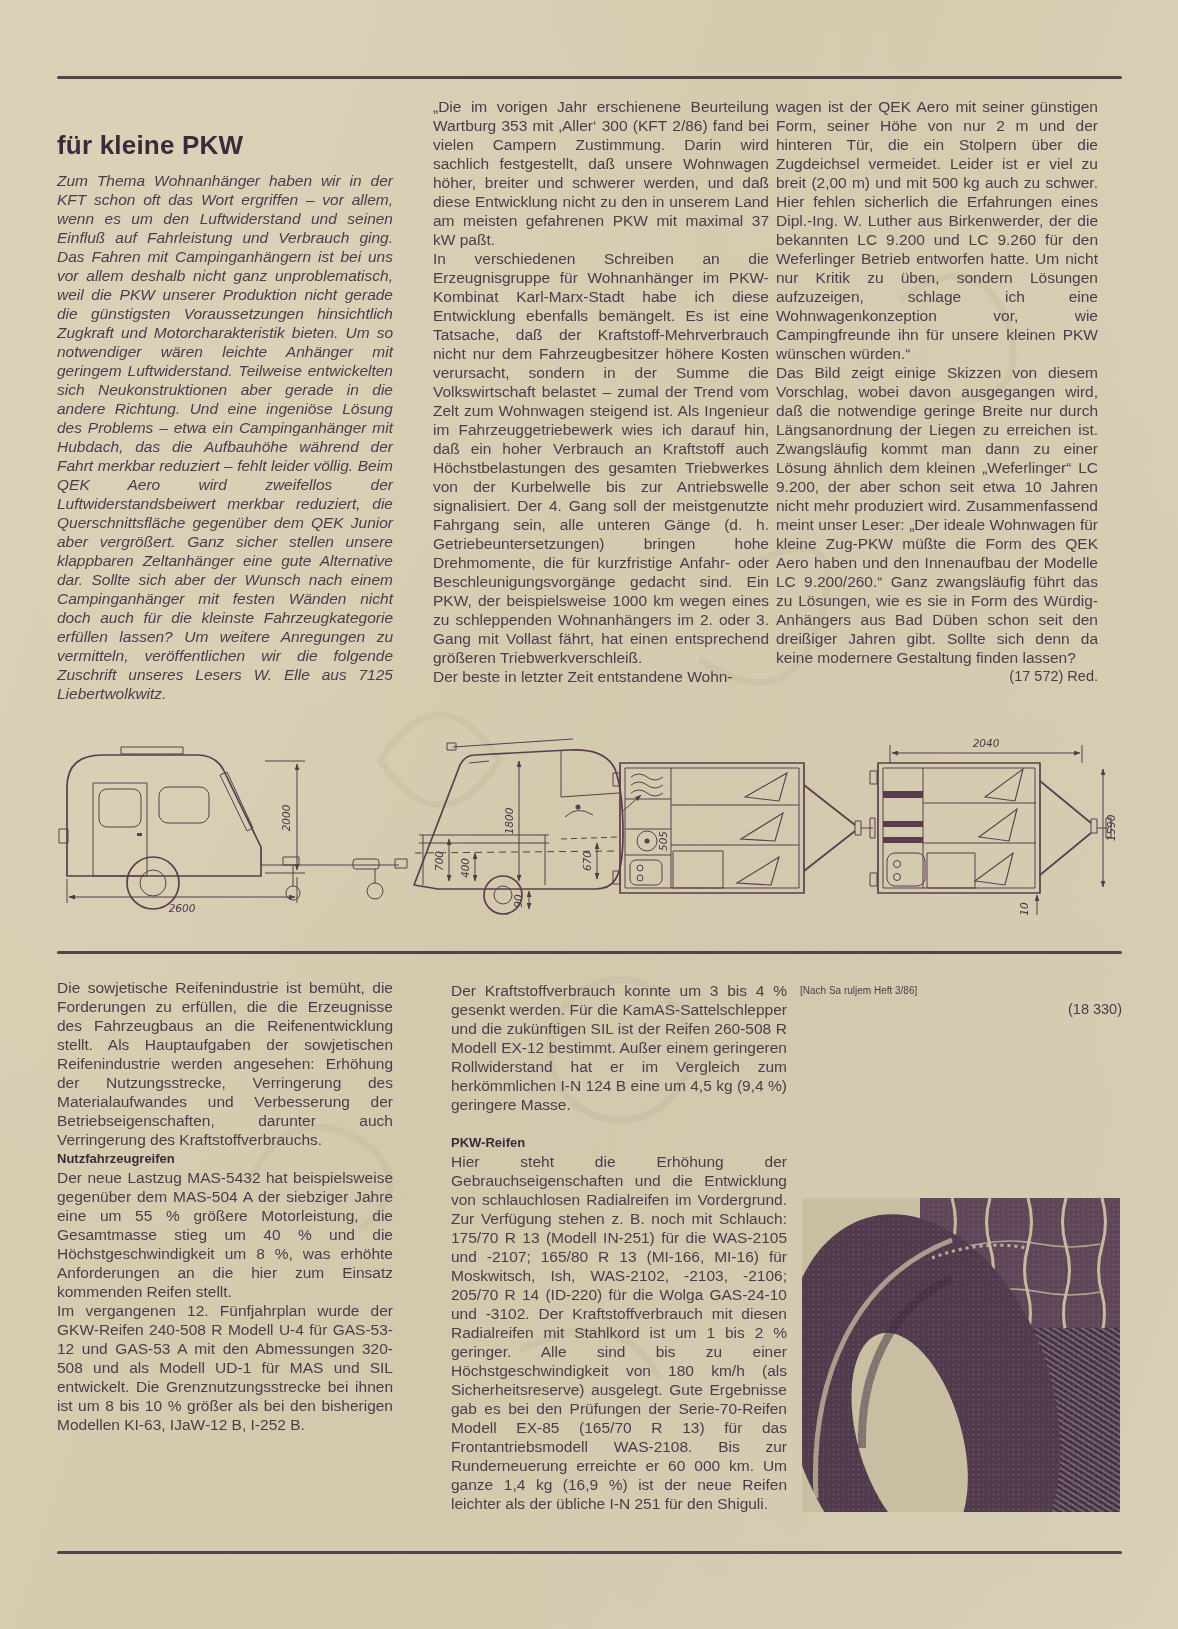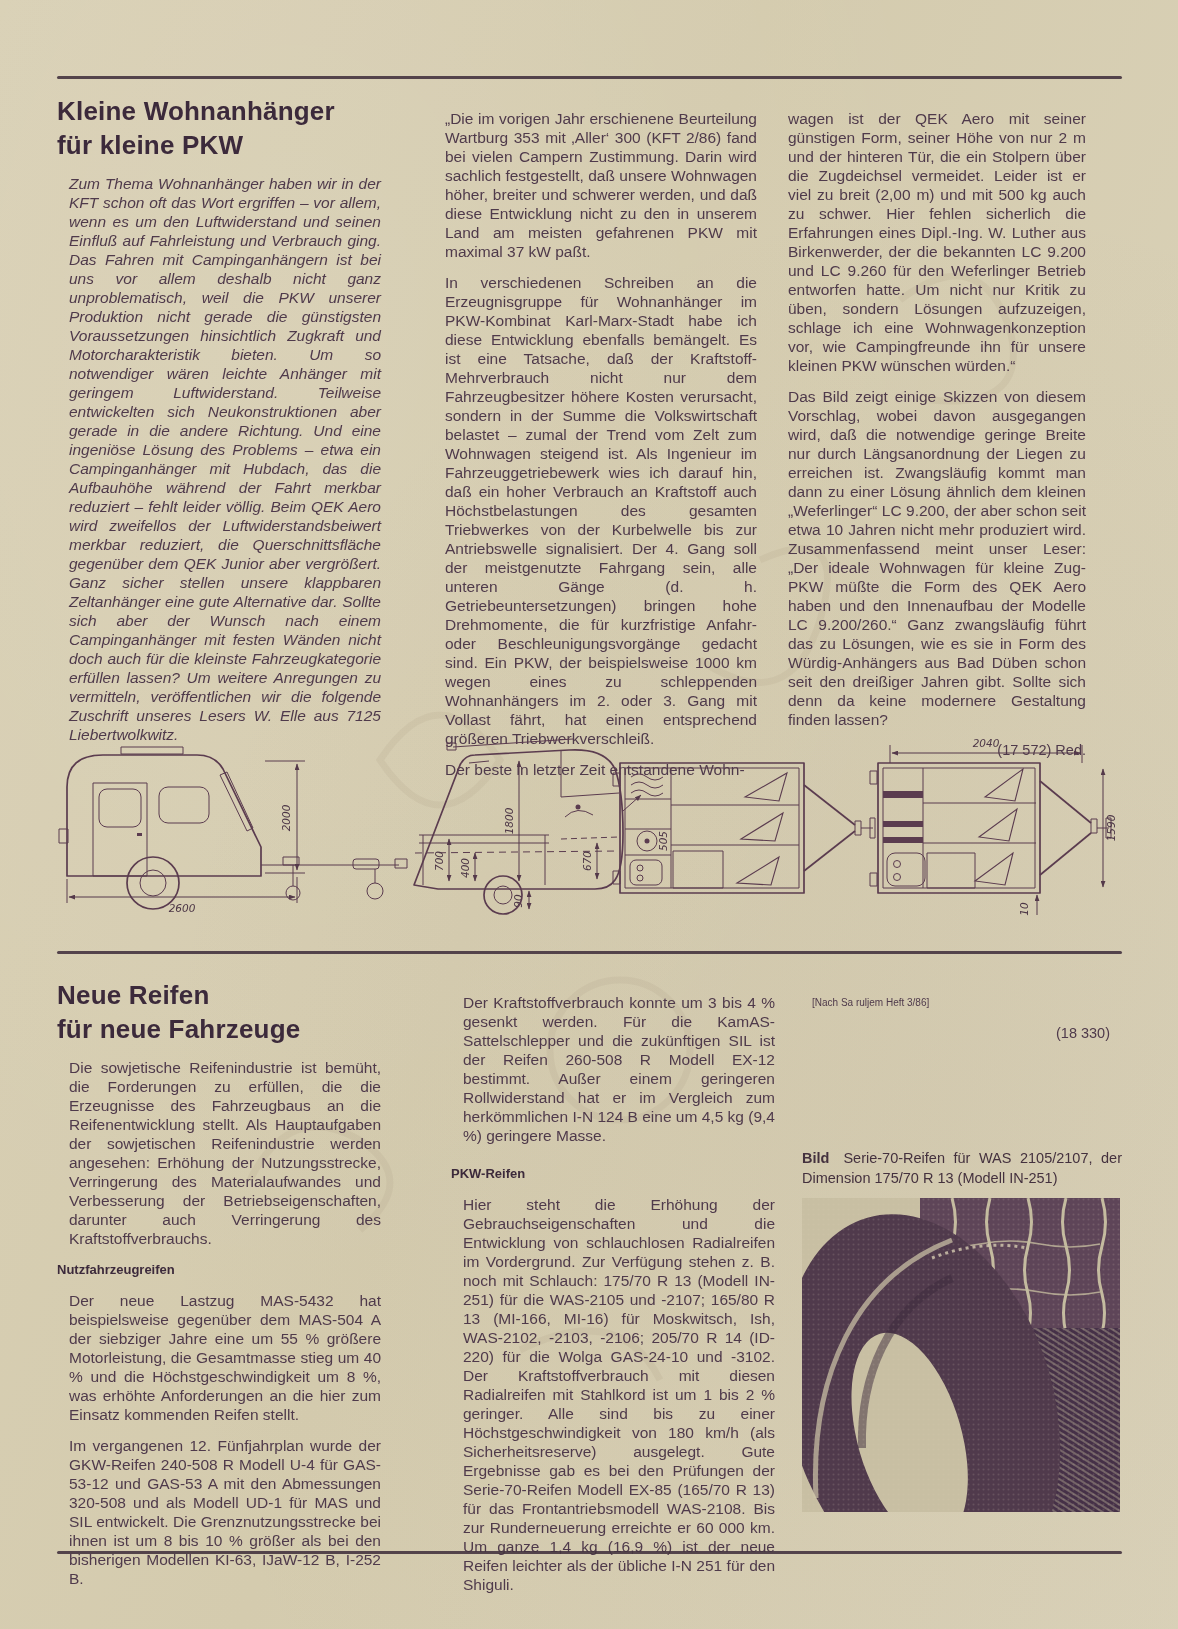--- a/index.html
+++ b/index.html
@@ -7,21 +7,21 @@
     position:relative;width:1178px;height:1629px;overflow:hidden;
     background:
       radial-gradient(ellipse at 25% 20%, rgba(255,255,255,.07), transparent 55%),
       radial-gradient(ellipse at 80% 70%, rgba(120,100,80,.06), transparent 60%),
       linear-gradient(108deg,#d9d0b5 0%,#d4cbae 45%,#dbd3ba 100%);
     font-family:"Liberation Sans",sans-serif;color:#4f3a4b;
   }
   .rule{position:absolute;left:57px;width:1065px;height:3px;background:#41303c;border-radius:2px;opacity:.88}
   .col{position:absolute;font-size:15.5px;line-height:19px;text-align:justify;color:#4f3a4b;
        -webkit-hyphens:auto;hyphens:auto;}
-  .col p{margin:12px}
+  .col p{margin:0}
   .title{font-size:26px;line-height:34px;margin:0 0 9px;color:#3c2a3b;font-weight:700;letter-spacing:.2px}
   .intro{font-style:italic}
   .credit{text-align:right;margin-top:10px;font-size:14.5px}
   .subhead{font-size:13px;line-height:19px;font-weight:700;color:#3c2a3b;margin:0}
   .subhead.spaced{margin-top:19px}
   .source{font-size:10px;margin-top:3px;text-align:left}
   .caption{position:absolute;left:802px;top:1148px;width:320px;font-size:14.5px;line-height:20px;
            text-align:justify;color:#44313e}
   .caption .cap-label{font-weight:700;margin-right:14px}
   .drawings{position:absolute;left:57px;top:733px;width:1065px;height:192px}
@@ -52,21 +52,21 @@
       <path d="M250,1180 q40,-80 110,-40 q60,40 0,90"></path>
       <path d="M900,300 q80,-60 110,30 q20,80 -80,70"></path>
       <path d="M520,1350 q100,-50 140,30"></path>
     </g>
   </svg>
 
   <div class="rule" style="top:76px"></div>
 
   <section>
     <div class="col" style="left:57px;top:94px;width:336px">
-      <h1 class="title"><span>Kleine Wohnanhänger</span><br><span>für kleine PKW</span></h1>
+      <h1 class="title"><br><span>für kleine PKW</span></h1>
       <p class="intro">Zum Thema Wohnanhänger haben wir in der KFT schon oft das Wort ergriffen – vor allem, wenn es um den Luftwiderstand und seinen Einfluß auf Fahrleistung und Verbrauch ging. Das Fahren mit Campinganhängern ist bei uns vor allem deshalb nicht ganz unproblematisch, weil die PKW unserer Produktion nicht gerade die günstigsten Voraussetzungen hinsichtlich Zugkraft und Motorcharakteristik bieten. Um so notwendiger wären leichte Anhänger mit geringem Luftwiderstand. Teilweise entwickelten sich Neukonstruktionen aber gerade in die andere Richtung. Und eine ingeniöse Lösung des Problems – etwa ein Campinganhänger mit Hubdach, das die Aufbauhöhe während der Fahrt merkbar reduziert – fehlt leider völlig. Beim QEK Aero wird zweifellos der Luftwiderstandsbeiwert merkbar reduziert, die Querschnittsfläche gegenüber dem QEK Junior aber vergrößert. Ganz sicher stellen unsere klappbaren Zeltanhänger eine gute Alternative dar. Sollte sich aber der Wunsch nach einem Campinganhänger mit festen Wänden nicht doch auch für die kleinste Fahrzeugkategorie erfüllen lassen? Um weitere Anregungen zu vermitteln, veröffentlichen wir die folgende Zuschrift unseres Lesers W. Elle aus 7125 Liebertwolkwitz.</p>
     </div>
     <div class="col" style="left:433px;top:97px;width:336px">
       <p>„Die im vorigen Jahr erschienene Beurteilung Wartburg 353 mit ‚Aller‘ 300 (KFT 2/86) fand bei vielen Campern Zustimmung. Darin wird sachlich festgestellt, daß unsere Wohnwagen höher, breiter und schwerer werden, und daß diese Entwicklung nicht zu den in unserem Land am meisten gefahrenen PKW mit maximal 37 kW paßt.</p>
       <p>In verschiedenen Schreiben an die Erzeugnisgruppe für Wohnanhänger im PKW-Kombinat Karl-Marx-Stadt habe ich diese Entwicklung ebenfalls bemängelt. Es ist eine Tatsache, daß der Kraftstoff-Mehrverbrauch nicht nur dem Fahrzeugbesitzer höhere Kosten verursacht, sondern in der Summe die Volkswirtschaft belastet – zumal der Trend vom Zelt zum Wohnwagen steigend ist. Als Ingenieur im Fahrzeuggetriebewerk wies ich darauf hin, daß ein hoher Verbrauch an Kraftstoff auch Höchstbelastungen des gesamten Triebwerkes von der Kurbelwelle bis zur Antriebswelle signalisiert. Der 4. Gang soll der meistgenutzte Fahrgang sein, alle unteren Gänge (d. h. Getriebeuntersetzungen) bringen hohe Drehmomente, die für kurzfristige Anfahr- oder Beschleunigungsvorgänge gedacht sind. Ein PKW, der beispielsweise 1000 km wegen eines zu schleppenden Wohnanhängers im 2. oder 3. Gang mit Vollast fährt, hat einen entsprechend größeren Triebwerkverschleiß.</p>
       <p>Der beste in letzter Zeit entstandene Wohn-</p>
     </div>
     <div class="col" style="left:776px;top:97px;width:322px">
       <p>wagen ist der QEK Aero mit seiner günstigen Form, seiner Höhe von nur 2 m und der hinteren Tür, die ein Stolpern über die Zugdeichsel vermeidet. Leider ist er viel zu breit (2,00 m) und mit 500 kg auch zu schwer. Hier fehlen sicherlich die Erfahrungen eines Dipl.-Ing. W. Luther aus Birkenwerder, der die bekannten LC 9.200 und LC 9.260 für den Weferlinger Betrieb entworfen hatte. Um nicht nur Kritik zu üben, sondern Lösungen aufzuzeigen, schlage ich eine Wohnwagenkonzeption vor, wie Campingfreunde ihn für unsere kleinen PKW wünschen würden.“</p>
       <p>Das Bild zeigt einige Skizzen von diesem Vorschlag, wobei davon ausgegangen wird, daß die notwendige geringe Breite nur durch Längsanordnung der Liegen zu erreichen ist. Zwangsläufig kommt man dann zu einer Lösung ähnlich dem kleinen „Weferlinger“ LC 9.200, der aber schon seit etwa 10 Jahren nicht mehr produziert wird. Zusammenfassend meint unser Leser: „Der ideale Wohnwagen für kleine Zug-PKW müßte die Form des QEK Aero haben und den Innenaufbau der Modelle LC 9.200/260.“ Ganz zwangsläufig führt das zu Lösungen, wie es sie in Form des Würdig-Anhängers aus Bad Düben schon seit den dreißiger Jahren gibt. Sollte sich denn da keine modernere Gestaltung finden lassen?</p>
@@ -204,40 +204,36 @@
         <line class="dim" x1="980" y1="182" x2="980" y2="162" marker-end="url(#ar)"></line>
         <text class="dlabel" transform="translate(971,176) rotate(-90)" text-anchor="middle">10</text>
       </g>
     </svg>
   </div>
 
   <div class="rule" style="top:951px"></div>
 
   <section>
     <div class="col" style="left:57px;top:978px;width:336px">
-      <h2 class="title"><span>Neue Reifen</span><br><span>für neue Fahrzeuge</span></h2>
       <p>Die sowjetische Reifenindustrie ist bemüht, die Forderungen zu erfüllen, die die Erzeugnisse des Fahrzeugbaus an die Reifenentwicklung stellt. Als Hauptaufgaben der sowjetischen Reifenindustrie werden angesehen: Erhöhung der Nutzungsstrecke, Verringerung des Materialaufwandes und Verbesserung der Betriebseigenschaften, darunter auch Verringerung des Kraftstoffverbrauchs.</p>
       <h3 class="subhead">Nutzfahrzeugreifen</h3>
       <p>Der neue Lastzug MAS-5432 hat beispielsweise gegenüber dem MAS-504 A der siebziger Jahre eine um 55 % größere Motorleistung, die Gesamtmasse stieg um 40 % und die Höchstgeschwindigkeit um 8 %, was erhöhte Anforderungen an die hier zum Einsatz kommenden Reifen stellt.</p>
       <p>Im vergangenen 12. Fünfjahrplan wurde der GKW-Reifen 240-508 R Modell U-4 für GAS-53-12 und GAS-53 A mit den Abmessungen 320-508 und als Modell UD-1 für MAS und SIL entwickelt. Die Grenznutzungsstrecke bei ihnen ist um 8 bis 10 % größer als bei den bisherigen Modellen KI-63, IJaW-12 B, I-252 B.</p>
     </div>
     <div class="col" style="left:451px;top:981px;width:336px">
       <p>Der Kraftstoffverbrauch konnte um 3 bis 4 % gesenkt werden. Für die KamAS-Sattelschlepper und die zukünftigen SIL ist der Reifen 260-508 R Modell EX-12 bestimmt. Außer einem geringeren Rollwiderstand hat er im Vergleich zum herkömmlichen I-N 124 B eine um 4,5 kg (9,4 %) geringere Masse.</p>
       <h3 class="subhead spaced">PKW-Reifen</h3>
       <p>Hier steht die Erhöhung der Gebrauchseigenschaften und die Entwicklung von schlauchlosen Radialreifen im Vordergrund. Zur Verfügung stehen z. B. noch mit Schlauch: 175/70 R 13 (Modell IN-251) für die WAS-2105 und -2107; 165/80 R 13 (MI-166, MI-16) für Moskwitsch, Ish, WAS-2102, -2103, -2106; 205/70 R 14 (ID-220) für die Wolga GAS-24-10 und -3102. Der Kraftstoffverbrauch mit diesen Radialreifen mit Stahlkord ist um 1 bis 2 % geringer. Alle sind bis zu einer Höchstgeschwindigkeit von 180 km/h (als Sicherheitsreserve) ausgelegt. Gute Ergebnisse gab es bei den Prüfungen der Serie-70-Reifen Modell EX-85 (165/70 R 13) für das Frontantriebsmodell WAS-2108. Bis zur Runderneuerung erreichte er 60 000 km. Um ganze 1,4 kg (16,9 %) ist der neue Reifen leichter als der übliche I-N 251 für den Shiguli.</p>
     </div>
     <div class="col" style="left:800px;top:981px;width:322px">
       <p class="source">[Nach Sa ruljem Heft 3/86]</p>
       <p class="credit">(18 330)</p>
     </div>
   </section>
 
-  <div class="caption">
-    <span class="cap-label">Bild</span><span>Serie-70-Reifen für WAS 2105/2107, der Dimension 175/70 R 13 (Modell IN-251)</span>
-  </div>
 
   <div class="photo">
     <svg width="318" height="314" viewBox="0 0 318 314">
       <defs>
         <pattern id="dots" width="5" height="5" patternUnits="userSpaceOnUse">
           <circle cx="1.5" cy="1.5" r="1" fill="rgba(216,207,180,0.16)"></circle>
         </pattern>
         <pattern id="chev" width="16" height="10" patternUnits="userSpaceOnUse" patternTransform="rotate(32)">
           <path d="M0,2 H16 M0,7 H16" stroke="#b9b096" stroke-width="1.6" fill="none"></path>
         </pattern>

